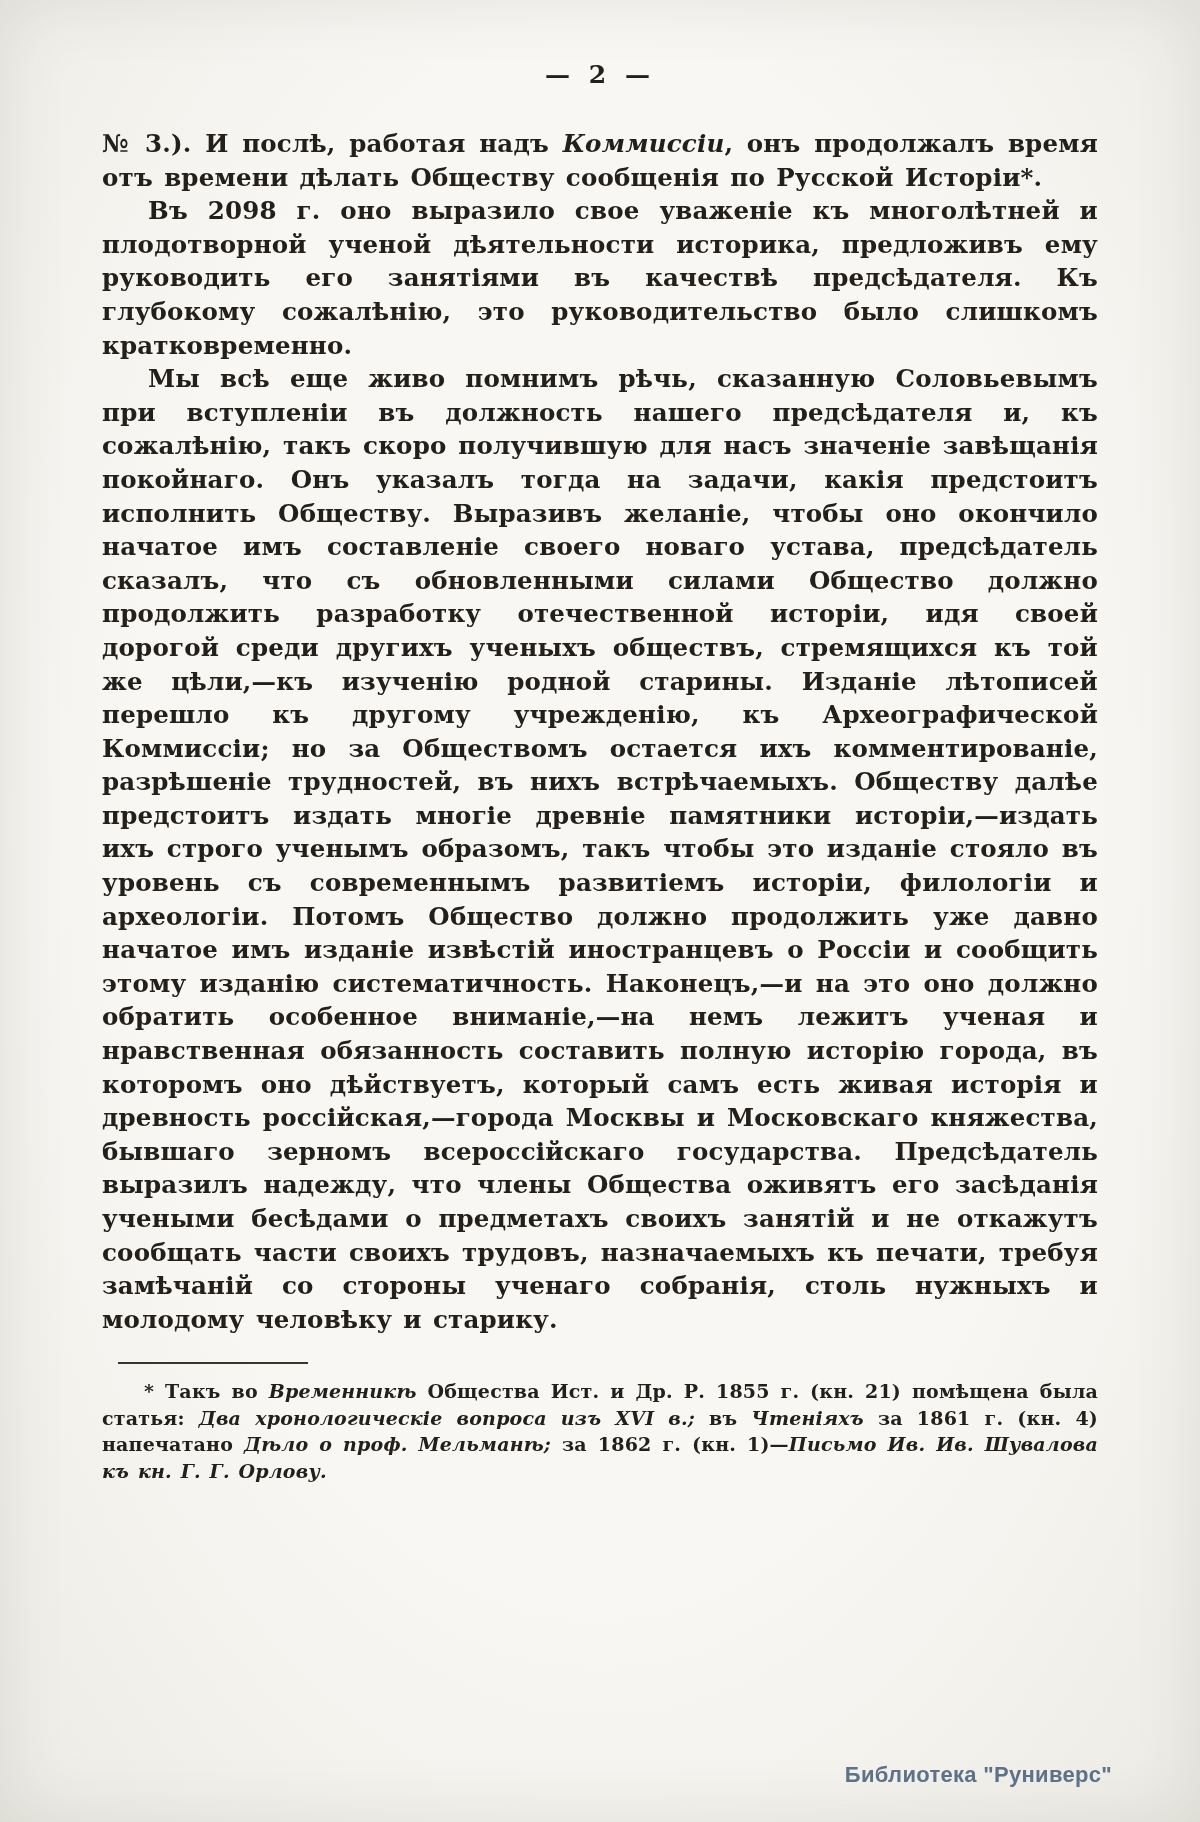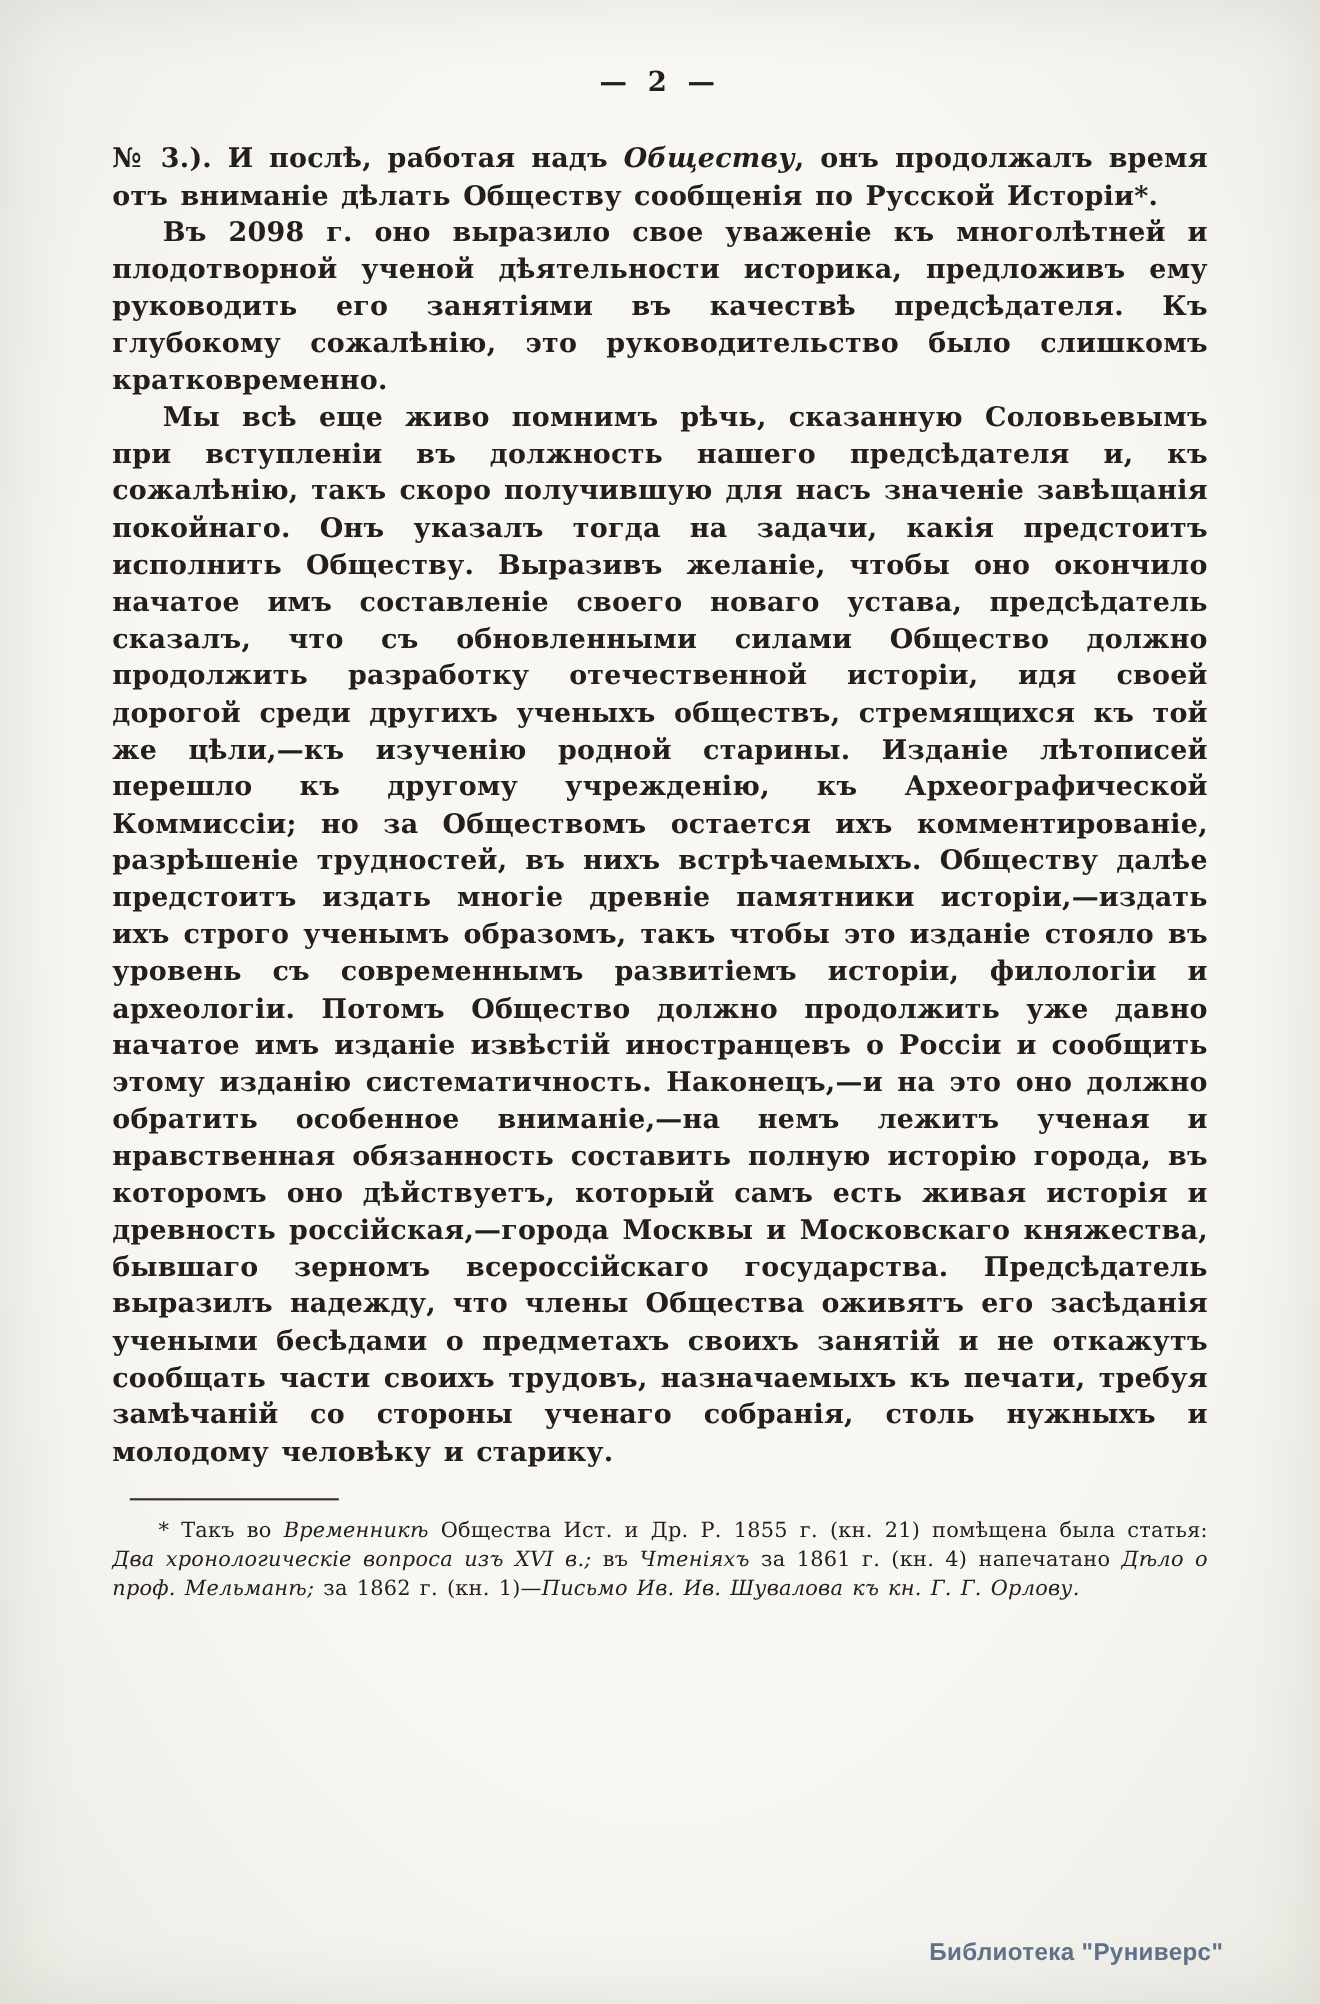--- a/index.html
+++ b/index.html
@@ -47,21 +47,21 @@
     height: 2px;
     background: var(--rule);
     margin: 26px 0 14px 118px;
   }
   .footnote {
     width: 996px;
     margin: 0 auto;
   }
   .footnote-text {
     font-size: 19px;
-    font-weight: normal;
+    font-weight: bold;
     line-height: 26.5px;
     text-align: justify;
     text-indent: 42px;
     letter-spacing: 0.2px;
     word-spacing: 2px;
   }
   .watermark {
     position: absolute;
     right: 88px;
     bottom: 34px;
@@ -73,21 +73,21 @@
   }
 </style>
 </head>
 <body>
 
 <div class="page">
 
   <div class="page-number">— 2 —</div>
 
   <div class="text-body">
-      <p class="para"><span>№ 3.). И послѣ, работая надъ </span><span class="it">Обществу</span><span>, онъ продолжалъ время отъ вниманіе дѣлать Обществу сообщенія по Русской Исторіи*.</span></p>
+      <p class="para"><span>№ 3.). И послѣ, работая надъ </span><span class="it">Коммиссіи</span><span>, онъ продолжалъ время отъ времени дѣлать Обществу сообщенія по Русской Исторіи*.</span></p>
       <p class="para indent"><span>Въ 2098 г. оно выразило свое уваженіе къ многолѣтней и плодотворной ученой дѣятельности историка, предложивъ ему руководить его занятіями въ качествѣ предсѣдателя. Къ глубокому сожалѣнію, это руководительство было слишкомъ кратковременно.</span></p>
       <p class="para indent"><span>Мы всѣ еще живо помнимъ рѣчь, сказанную Соловьевымъ при вступленіи въ должность нашего предсѣдателя и, къ сожалѣнію, такъ скоро получившую для насъ значеніе завѣщанія покойнаго. Онъ указалъ тогда на задачи, какія предстоитъ исполнить Обществу. Выразивъ желаніе, чтобы оно окончило начатое имъ составленіе своего новаго устава, предсѣдатель сказалъ, что съ обновленными силами Общество должно продолжить разработку отечественной исторіи, идя своей дорогой среди другихъ ученыхъ обществъ, стремящихся къ той же цѣли,—къ изученію родной старины. Изданіе лѣтописей перешло къ другому учрежденію, къ Археографической Коммиссіи; но за Обществомъ остается ихъ комментированіе, разрѣшеніе трудностей, въ нихъ встрѣчаемыхъ. Обществу далѣе предстоитъ издать многіе древніе памятники исторіи,—издать ихъ строго ученымъ образомъ, такъ чтобы это изданіе стояло въ уровень съ современнымъ развитіемъ исторіи, филологіи и археологіи. Потомъ Общество должно продолжить уже давно начатое имъ изданіе извѣстій иностранцевъ о Россіи и сообщить этому изданію систематичность. Наконецъ,—и на это оно должно обратить особенное вниманіе,—на немъ лежитъ ученая и нравственная обязанность составить полную исторію города, въ которомъ оно дѣйствуетъ, который самъ есть живая исторія и древность россійская,—города Москвы и Московскаго княжества, бывшаго зерномъ всероссійскаго государства. Предсѣдатель выразилъ надежду, что члены Общества оживятъ его засѣданія учеными бесѣдами о предметахъ своихъ занятій и не откажутъ сообщать части своихъ трудовъ, назначаемыхъ къ печати, требуя замѣчаній со стороны ученаго собранія, столь нужныхъ и молодому человѣку и старику.</span></p>
     </div>
 
   <div class="footnote-sep"></div>
 
   <div class="footnote">
     <p class="footnote-text"><span>* Такъ во </span><span class="it">Временникѣ</span><span> Общества Ист. и Др. Р. 1855 г. (кн. 21) помѣщена была статья: </span><span class="it">Два хронологическіе вопроса изъ XVI в.;</span><span> въ </span><span class="it">Чтеніяхъ</span><span> за 1861 г. (кн. 4) напечатано </span><span class="it">Дѣло о проф. Мельманѣ;</span><span> за 1862 г. (кн. 1)—</span><span class="it">Письмо Ив. Ив. Шувалова къ кн. Г. Г. Орлову.</span></p>
   </div>
 

